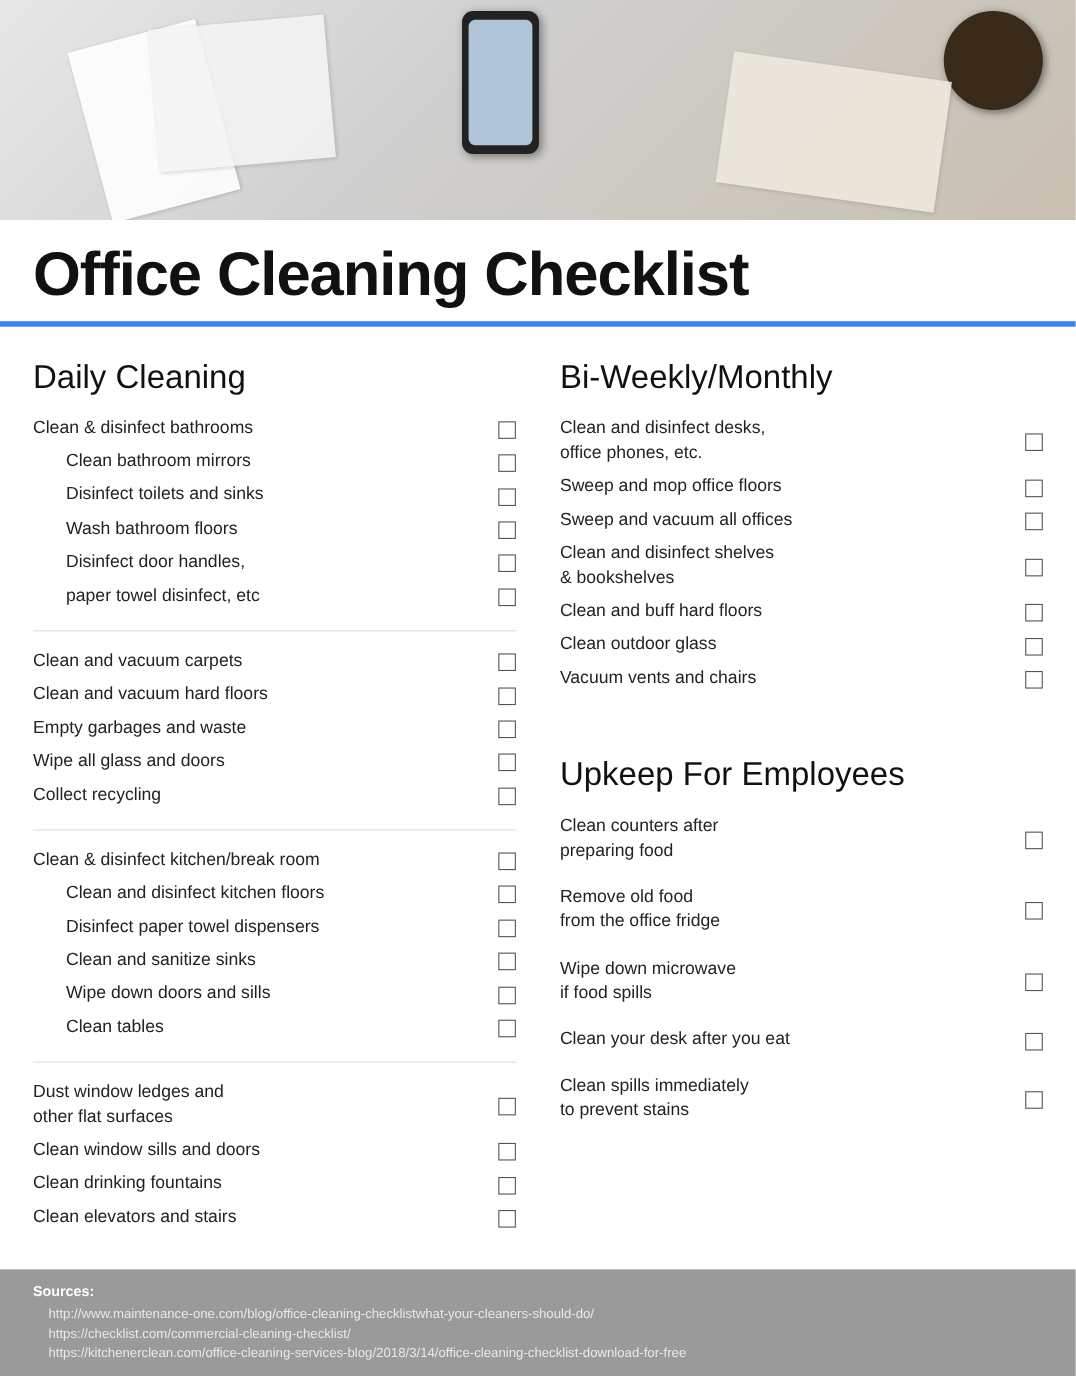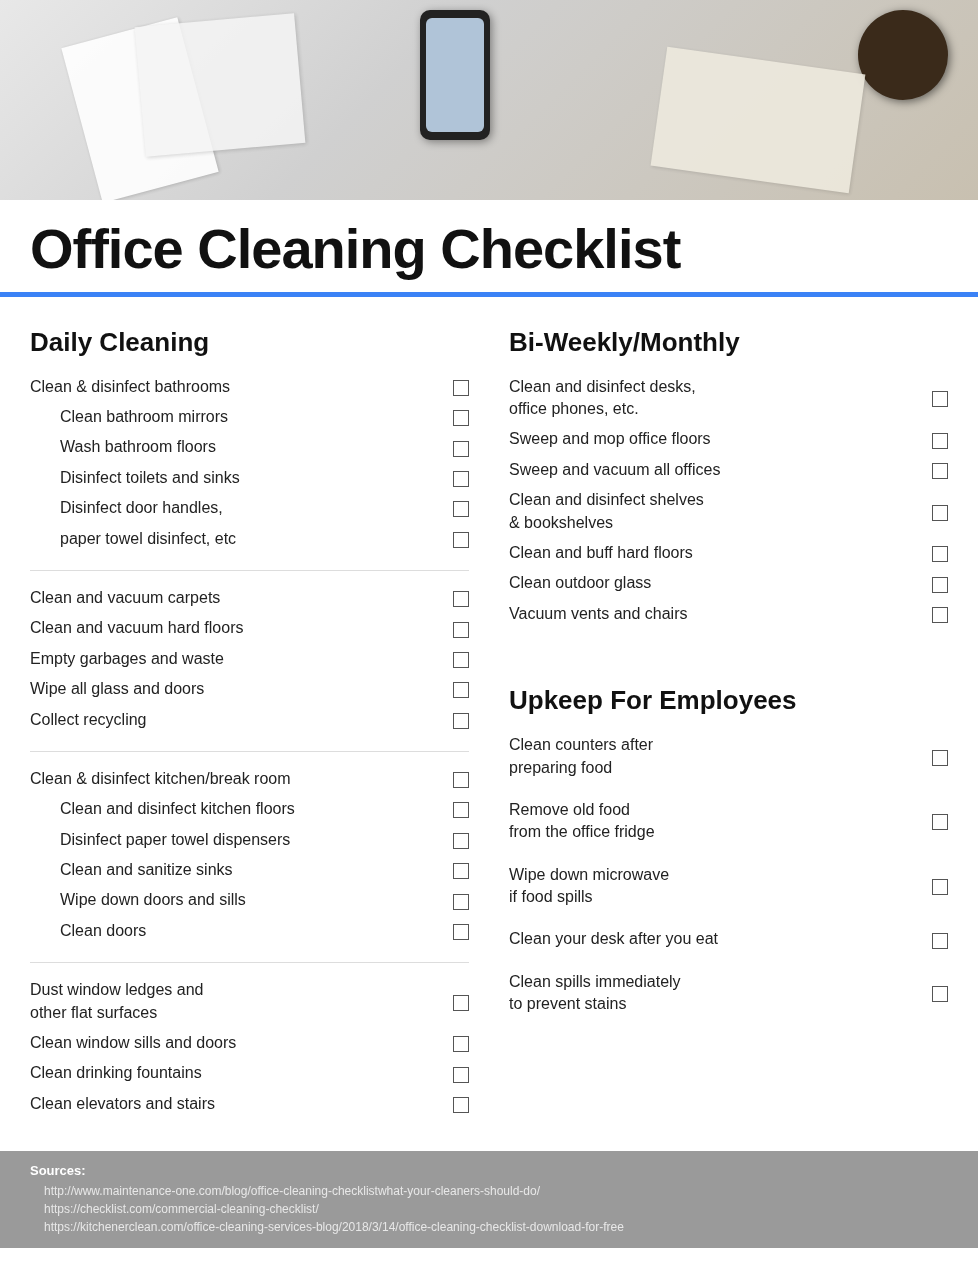--- a/index.html
+++ b/index.html
@@ -93,22 +93,22 @@
     .left-col {
       flex: 1;
       min-width: 0;
     }
     .right-col {
       flex: 1;
       min-width: 0;
     }
 
     .section-title {
-      font-size: 26px;
-      font-weight: 700;
+      font-size: 30px;
+      font-weight: 400;
       color: #111;
       margin-bottom: 18px;
     }
 
     .checklist-group {
       margin-bottom: 20px;
     }
 
     .checklist-item {
       display: flex;
@@ -191,28 +191,28 @@
     <div class="checklist-group">
       <div class="checklist-item">
         <span class="item-text">Clean &amp; disinfect bathrooms</span>
         <span class="checkbox"></span>
       </div>
       <div class="checklist-item indented">
         <span class="item-text">Clean bathroom mirrors</span>
         <span class="checkbox"></span>
       </div>
       <div class="checklist-item indented">
+        <span class="item-text">Disinfect toilets and sinks</span>
+        <span class="checkbox"></span>
+      </div>
+      <div class="checklist-item indented">
         <span class="item-text">Wash bathroom floors</span>
         <span class="checkbox"></span>
       </div>
       <div class="checklist-item indented">
-        <span class="item-text">Disinfect toilets and sinks</span>
-        <span class="checkbox"></span>
-      </div>
-      <div class="checklist-item indented">
         <span class="item-text">Disinfect door handles,</span>
         <span class="checkbox"></span>
       </div>
       <div class="checklist-item indented">
         <span class="item-text">paper towel disinfect, etc</span>
         <span class="checkbox"></span>
       </div>
     </div>
 
     <div class="separator"></div>
@@ -257,21 +257,21 @@
       </div>
       <div class="checklist-item indented">
         <span class="item-text">Clean and sanitize sinks</span>
         <span class="checkbox"></span>
       </div>
       <div class="checklist-item indented">
         <span class="item-text">Wipe down doors and sills</span>
         <span class="checkbox"></span>
       </div>
       <div class="checklist-item indented">
-        <span class="item-text">Clean doors</span>
+        <span class="item-text">Clean tables</span>
         <span class="checkbox"></span>
       </div>
     </div>
 
     <div class="separator"></div>
 
     <div class="checklist-group">
       <div class="checklist-item">
         <span class="item-text">Dust window ledges and<br>other flat surfaces</span>
         <span class="checkbox"></span>

